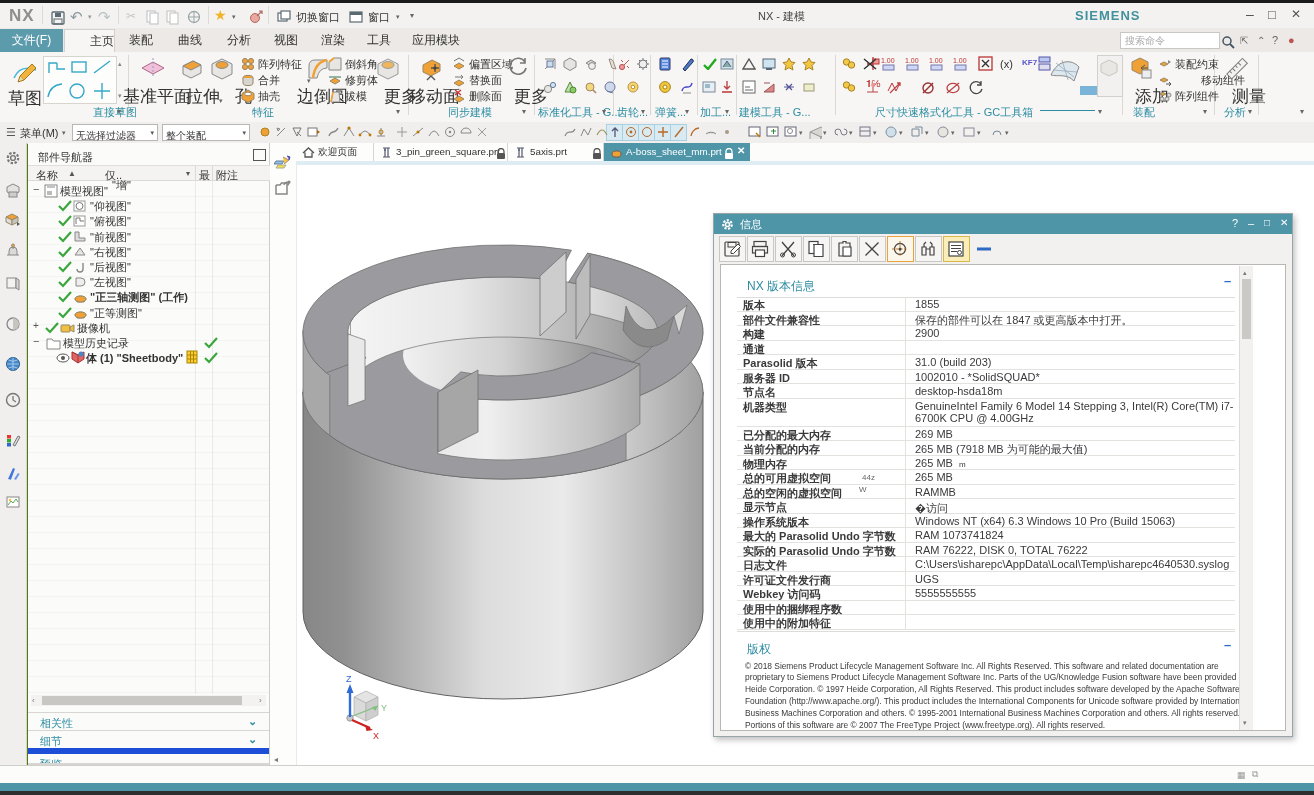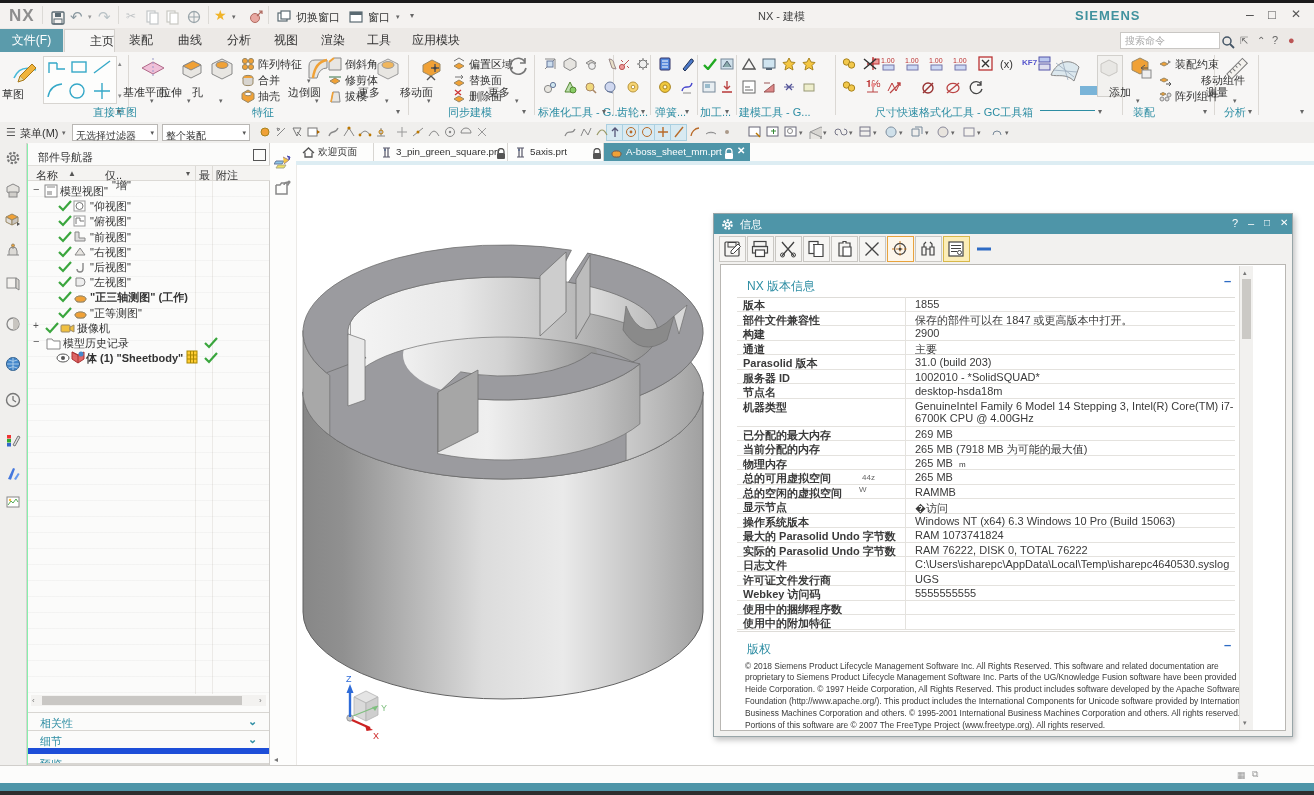--- a/index.html
+++ b/index.html
@@ -1,21 +1,21 @@
 <!DOCTYPE html>
 <html><head><meta charset="utf-8">
 <style>
 html,body{margin:0;padding:0;width:1314px;height:795px;overflow:hidden;
  font-family:"Liberation Sans",sans-serif;background:#fff;}
 .abs{position:absolute;}
-#page{position:relative;width:1314px;height:795px;background:#86efac;overflow:hidden;}
+#page{position:relative;width:1314px;height:795px;background:#4d7c0f;overflow:hidden;}
 .sep{position:absolute;top:55px;height:60px;width:1px;background:#dbd8d4;}
 .glabel{position:absolute;top:53px;font-size:11px;color:#2d8da3;white-space:nowrap;}
 .gcaret{position:absolute;top:55px;font-size:8px;color:#666;}
-.blabel{position:absolute;font-size:11px;color:#333;white-space:nowrap;text-align:left;}
+.blabel{position:absolute;font-size:17px;color:#333;white-space:nowrap;text-align:right;}
 .t11{font-size:11px;color:#333;white-space:nowrap;}
 </style></head>
 <body>
 <div id="page">
 <div class="abs" style="left:0;top:0;width:1314px;height:3px;background:#1b1b1b;"></div>
 <div class="abs" style="left:0;top:3px;width:1314px;height:25px;background:#f4f2f0;">
  <div class="abs" style="left:9px;top:3px;font-size:17px;font-weight:bold;color:#8e8e8e;letter-spacing:1px;">NX</div>
  <div class="abs" style="left:42px;top:3px;width:1px;height:18px;background:#dcdad6;"></div>
  <div class="abs" style="left:758px;top:6px;font-size:11px;color:#444;">NX - 建模</div>
  <div class="abs" style="left:1075px;top:5px;font-size:13px;font-weight:bold;color:#41929e;letter-spacing:1px;">SIEMENS</div>
@@ -959,21 +959,20 @@
         <div class="abs" style="left:16px;top:46.5px;width:498px;height:14.5px;border-bottom:1px solid #e4e2de;box-sizing:border-box;">
           <span style="position:absolute;left:6px;top:1px;font-size:11px;font-weight:bold;color:#3a3a3a;white-space:nowrap;">部件文件兼容性</span>
           <span style="position:absolute;left:178px;top:1px;width:320px;font-size:11px;color:#3a3a3a;">保存的部件可以在 1847 或更高版本中打开。</span>
         </div>
         <div class="abs" style="left:16px;top:61.0px;width:498px;height:14.5px;border-bottom:1px solid #e4e2de;box-sizing:border-box;">
           <span style="position:absolute;left:6px;top:1px;font-size:11px;font-weight:bold;color:#3a3a3a;white-space:nowrap;">构建</span>
           <span style="position:absolute;left:178px;top:1px;width:320px;font-size:11px;color:#3a3a3a;">2900</span>
         </div>
         <div class="abs" style="left:16px;top:75.5px;width:498px;height:14.5px;border-bottom:1px solid #e4e2de;box-sizing:border-box;">
           <span style="position:absolute;left:6px;top:1px;font-size:11px;font-weight:bold;color:#3a3a3a;white-space:nowrap;">通道</span>
-          <span style="position:absolute;left:178px;top:1px;width:320px;font-size:11px;color:#3a3a3a;">主要</span>
         </div>
         <div class="abs" style="left:16px;top:90.0px;width:498px;height:14.5px;border-bottom:1px solid #e4e2de;box-sizing:border-box;">
           <span style="position:absolute;left:6px;top:1px;font-size:11px;font-weight:bold;color:#3a3a3a;white-space:nowrap;">Parasolid 版本</span>
           <span style="position:absolute;left:178px;top:1px;width:320px;font-size:11px;color:#3a3a3a;">31.0 (build 203)</span>
         </div>
         <div class="abs" style="left:16px;top:104.5px;width:498px;height:14.5px;border-bottom:1px solid #e4e2de;box-sizing:border-box;">
           <span style="position:absolute;left:6px;top:1px;font-size:11px;font-weight:bold;color:#3a3a3a;white-space:nowrap;">服务器 ID</span>
           <span style="position:absolute;left:178px;top:1px;width:320px;font-size:11px;color:#3a3a3a;">1002010 - *SolidSQUAD*</span>
         </div>
         <div class="abs" style="left:16px;top:119.0px;width:498px;height:14.5px;border-bottom:1px solid #e4e2de;box-sizing:border-box;">

